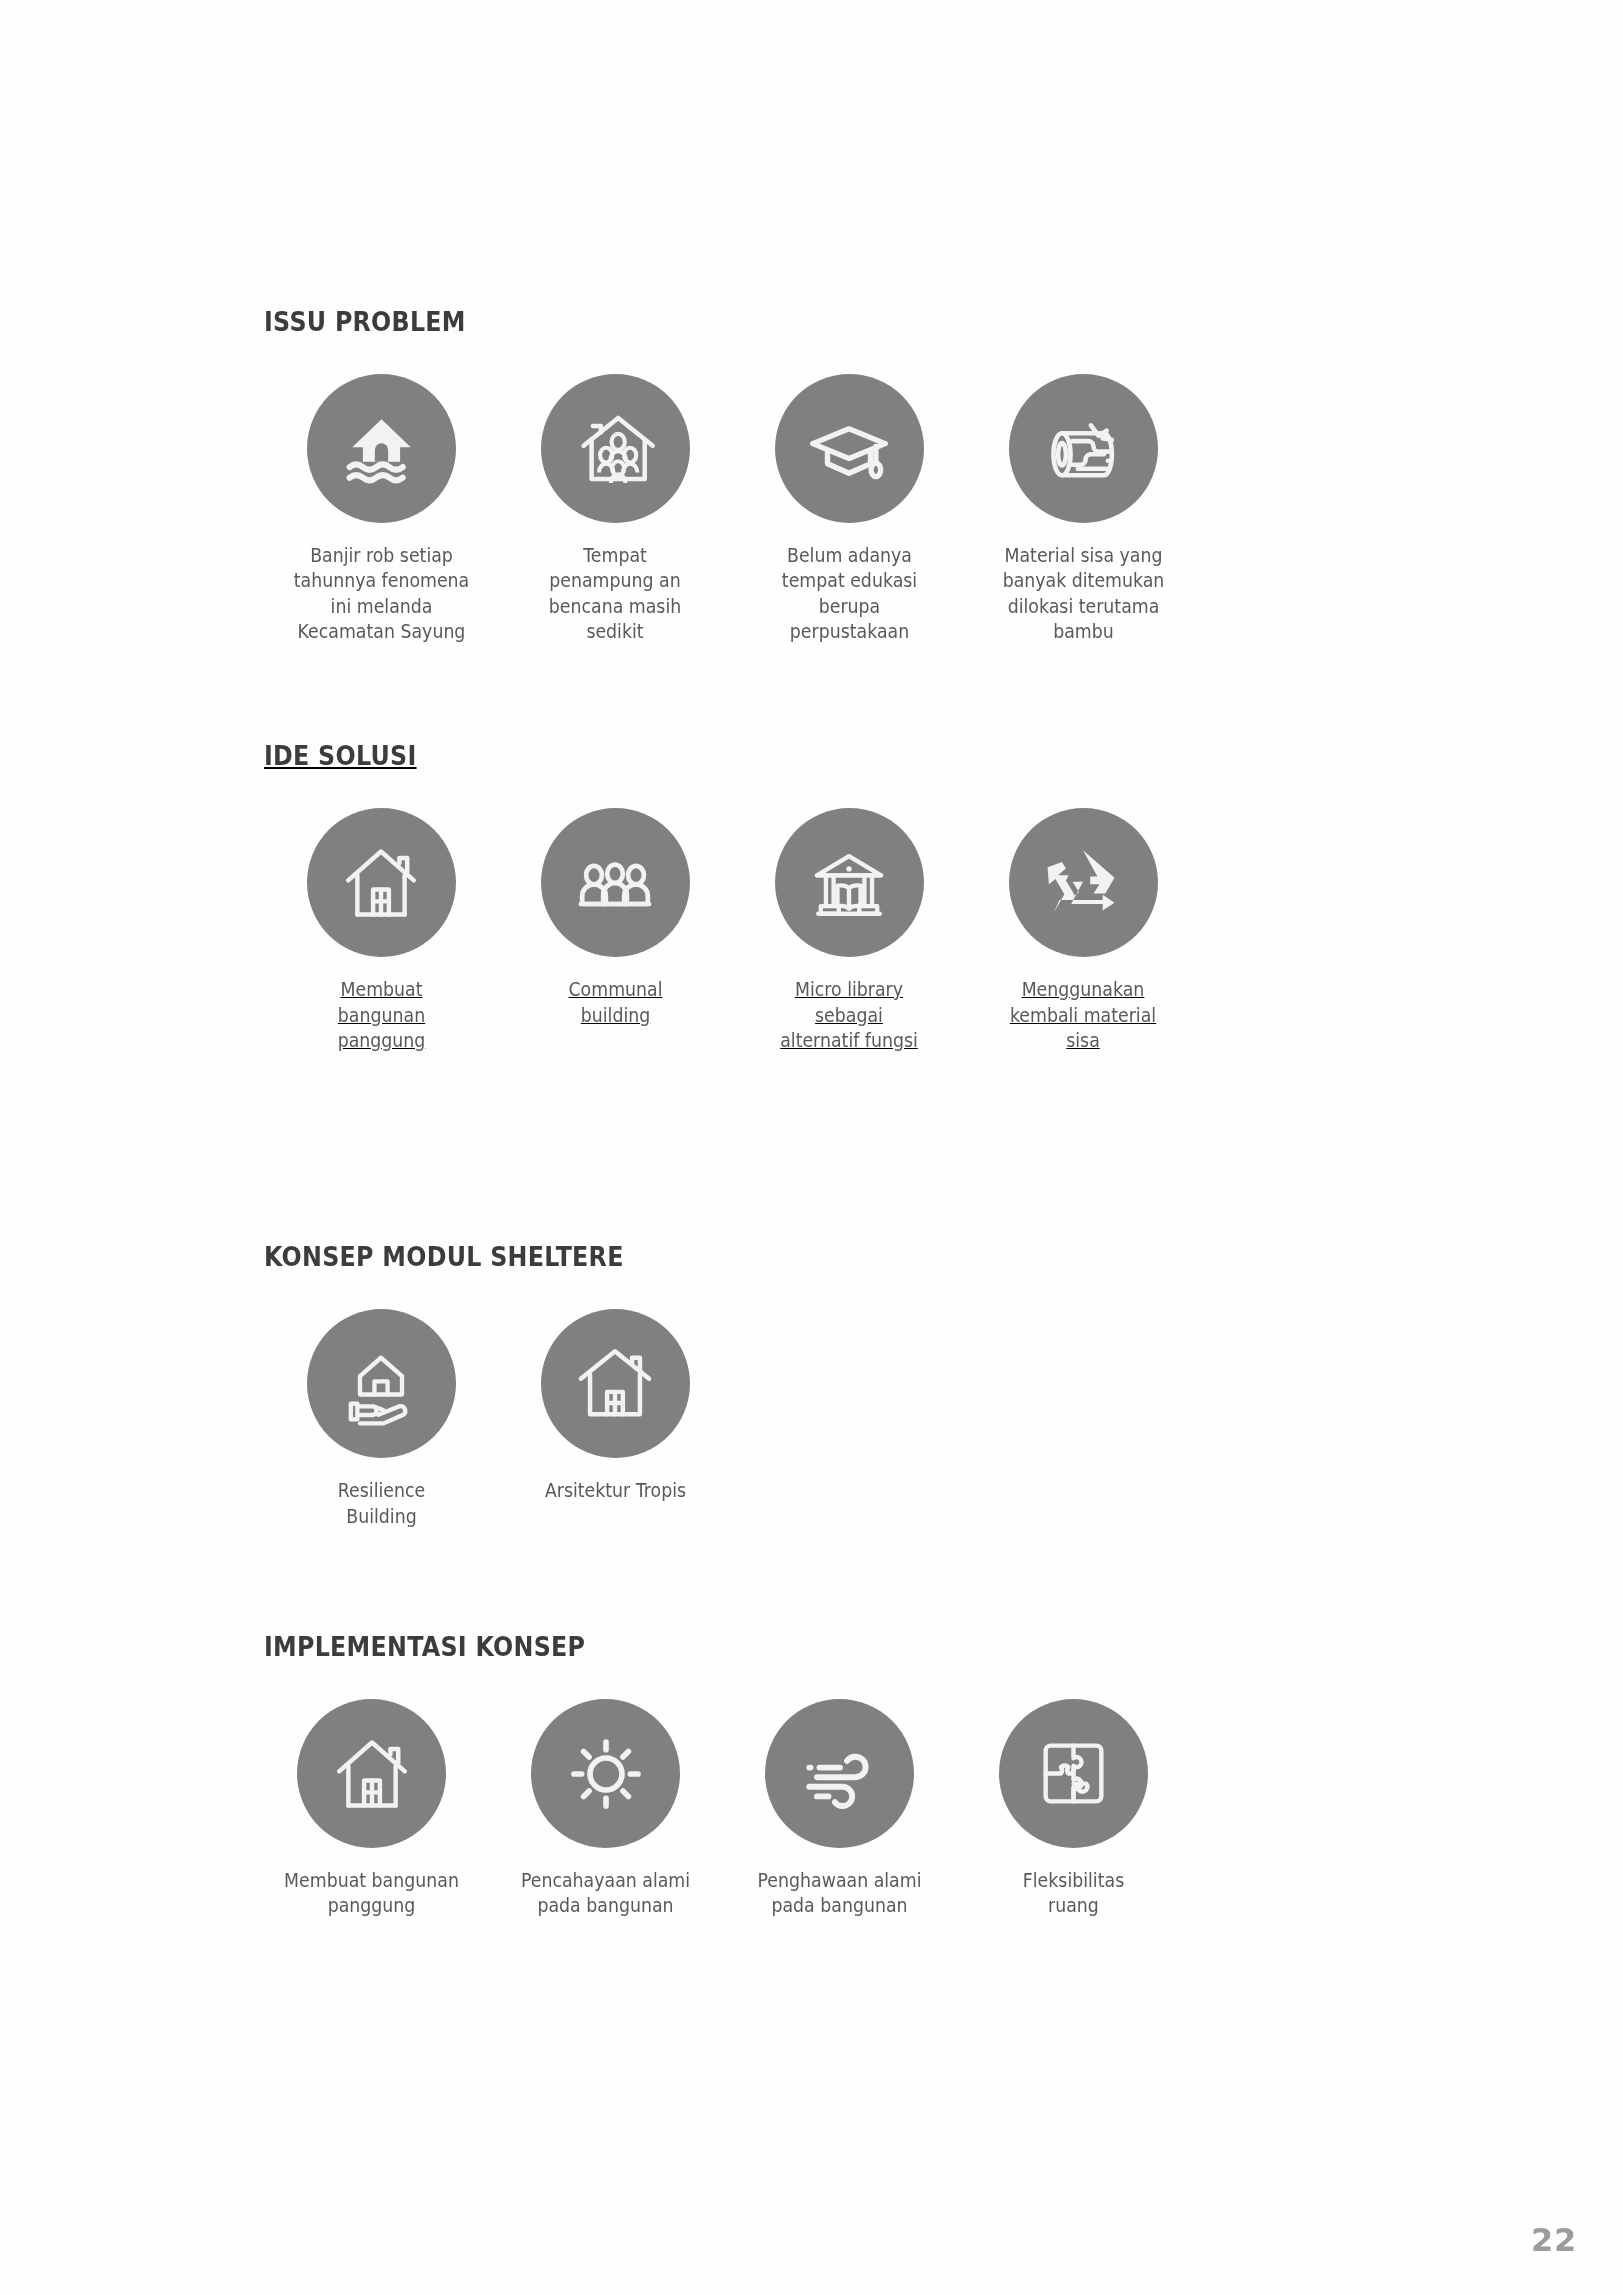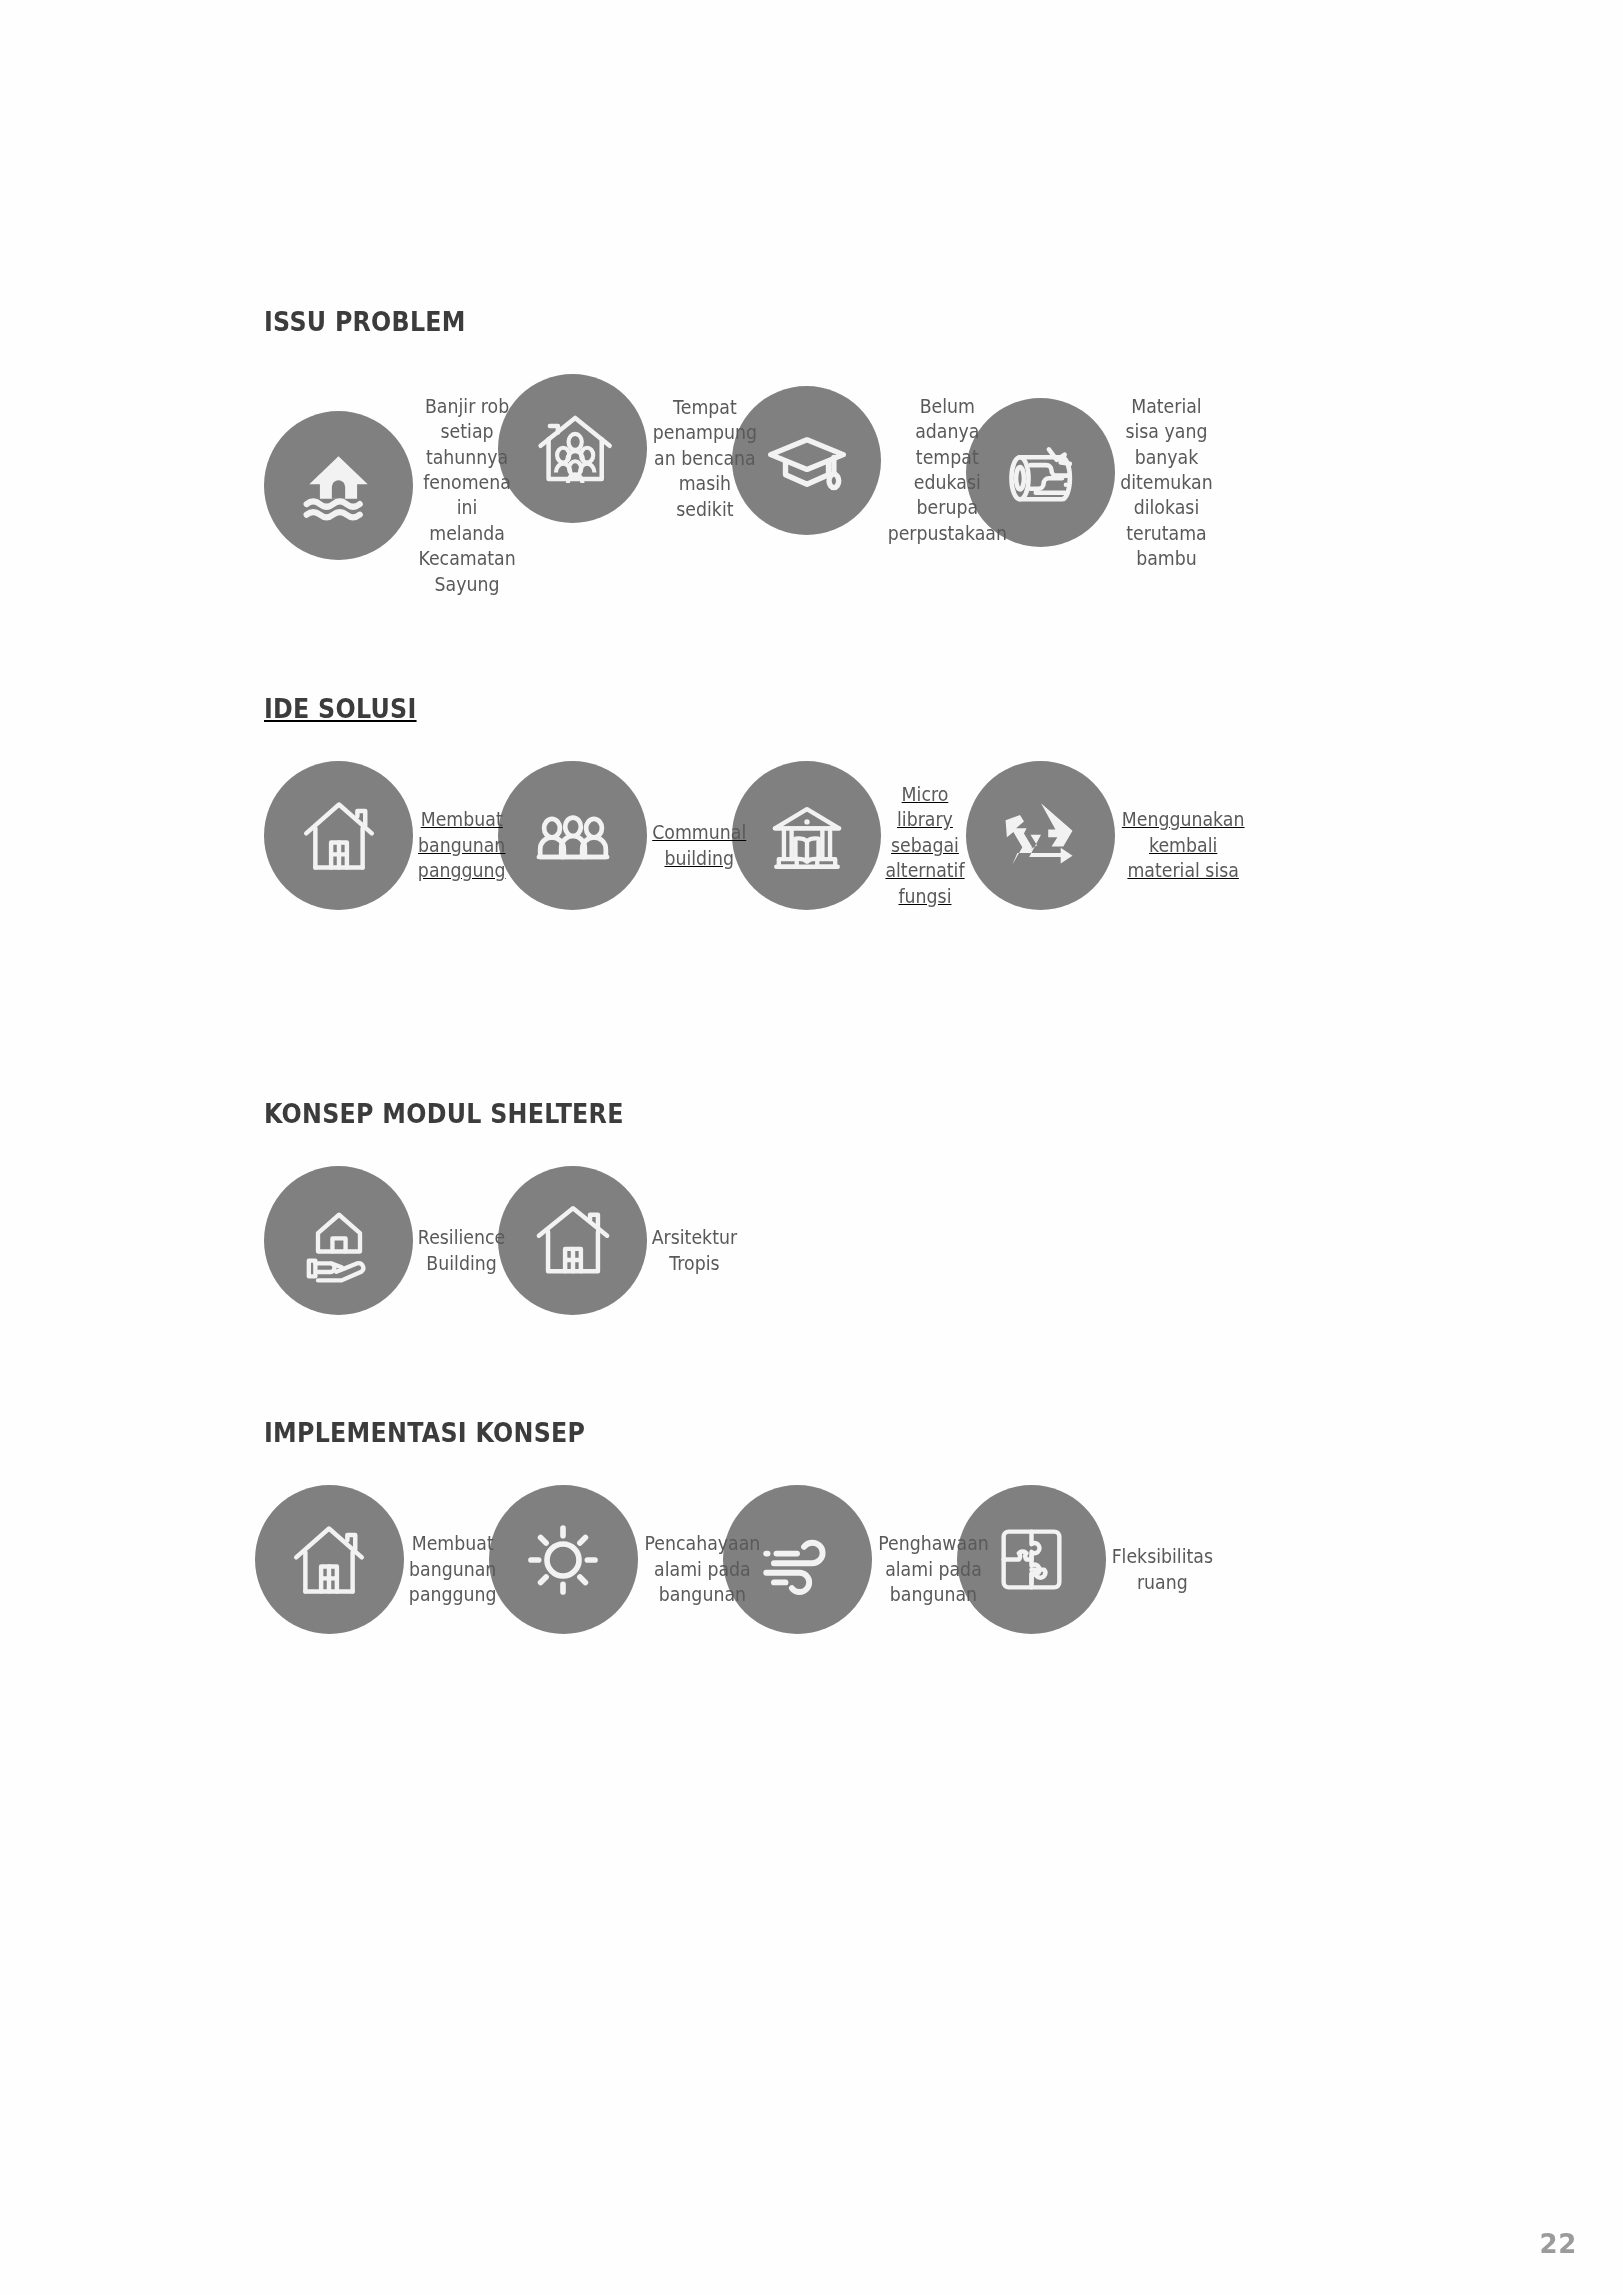--- a/index.html
+++ b/index.html
@@ -40,20 +40,21 @@
     transform-origin: left center;
   }
 
   .row {
     display: flex;
     align-items: flex-start;
   }
 
   .cell {
     display: flex;
+    flex-direction: column;
     align-items: center;
   }
 
   .circle {
     width: 149px;
     height: 149px;
     border-radius: 50%;
     background: #808080;
     display: flex;
     align-items: center;
@@ -102,21 +103,21 @@
   #sec-impl .cell:nth-child(3) .caption { width: 203px; }
   #sec-impl .cell:nth-child(4) .caption { width: 157px; }
   #sec-impl .cell:nth-child(5) .caption { width: 223px; }
 
   .page-number {
     position: absolute;
     right: 46px;
     bottom: 36px;
     font-family: "DejaVu Sans", sans-serif;
     font-weight: bold;
-    font-size: 26px;
+    font-size: 32px;
     color: #9b9b9b;
     letter-spacing: 0.7px;
   }
 </style>
 </head>
 <body>
 
 <div class="page">
   <div class="content">
 

